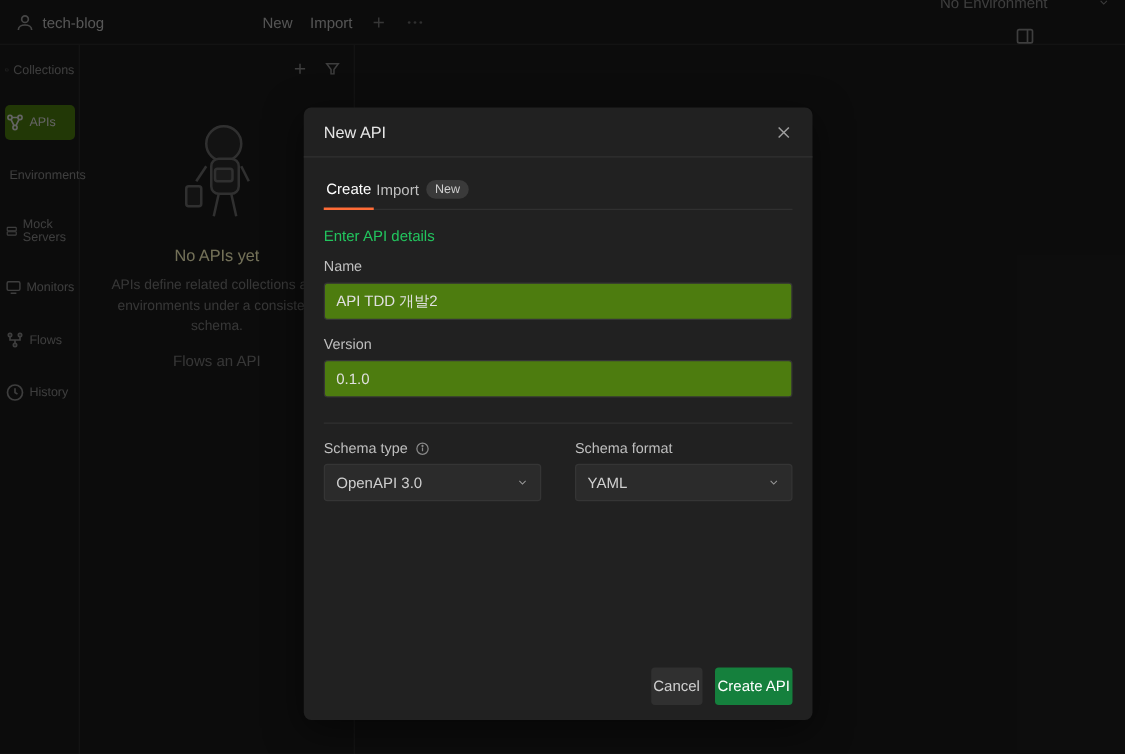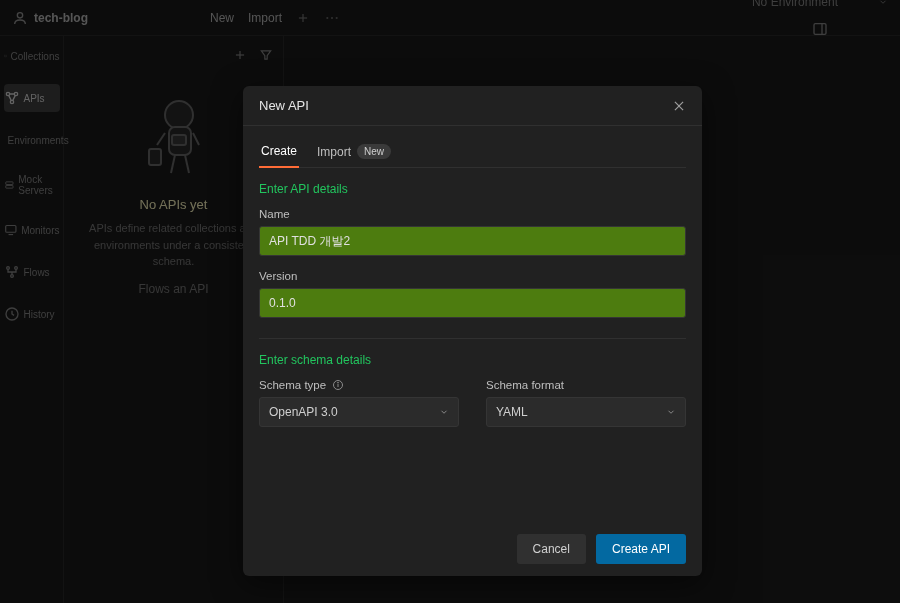--- a/index.html
+++ b/index.html
@@ -15,21 +15,21 @@
   
   .topbar {
     height: 36px;
     display: flex;
     align-items: center;
     padding: 0 12px;
     border-bottom: 1px solid #2a2a2a;
   }
   .workspace {
     display: flex; align-items: center; gap: 6px;
-    color: #bfbfbf; font-weight: 700;
+    color: #bfbfbf; font-weight: 400;
   }
   .center-actions {
     position: absolute; left: 210px; top: 0; height: 36px;
     display: flex; align-items: center; gap: 14px;
   }
   .center-actions span { color: #bcbcbc; cursor: pointer; }
   .plus-circle, .dots {
     color: #6a6a6a; display: inline-flex; align-items: center;
   }
   .right-actions {
@@ -44,21 +44,21 @@
     position: absolute; left: 0; top: 36px; bottom: 0; width: 64px;
     border-right: 1px solid #2a2a2a;
     display: flex; flex-direction: column; align-items: center;
     padding-top: 6px; gap: 14px;
   }
   .rail-item {
     width: 56px; display: flex; align-items: center;
     gap: 4px; padding: 6px 0; border-radius: 4px;
     color: #8a8a8a; font-size: 10px; cursor: pointer;
   }
-  .rail-item.active { background: #404040; color: #dcdcdc; }
+  .rail-item.active { background: #4d7c0f; color: #dcdcdc; }
   .rail-item svg { width: 16px; height: 16px; }
 
   
   .secondcol {
     position: absolute; left: 64px; top: 36px; bottom: 0; width: 220px;
     border-right: 1px solid #2a2a2a;
     padding: 8px 10px;
   }
   .secondcol-tools {
     display: flex; justify-content: flex-end; gap: 12px; color: #8a8a8a;
@@ -75,38 +75,38 @@
   .empty-desc { font-size: 11px; line-height: 1.5; color: #7a7a7a; margin-bottom: 12px; }
   .empty-link { color: #7a7a7a; font-size: 12px; cursor: pointer; }
 
   
   .overlay {
     position: absolute; inset: 0;
     background: rgba(0,0,0,0.55);
   }
   .modal {
     position: absolute; left: 243px; top: 86px;
-    width: 459px; height: 490px;
+    width: 407px; height: 490px;
     background: #212121;
     border-radius: 6px;
     display: flex; flex-direction: column;
     box-shadow: 0 8px 30px rgba(0,0,0,0.5);
   }
   .modal-header {
     display: flex; align-items: center; justify-content: space-between;
     padding: 12px 16px;
     border-bottom: 1px solid #303030;
   }
   .modal-title { color: #e5e5e5; font-size: 13px; font-weight: 500; }
   .close-btn { color: #a0a0a0; cursor: pointer; display: flex; }
 
   .modal-body { padding: 10px 16px 0; flex: 1; overflow: auto; }
 
   .mtabs {
-    display: flex; gap: 16px;
+    display: flex; 
     border-bottom: 1px solid #303030;
     margin-bottom: 14px;
   }
   .mtab {
     padding: 8px 2px; color: #bfbfbf; cursor: pointer;
     display: flex; align-items: center; gap: 6px;
     font-size: 12px;
   }
   .mtab.active { color: #fff; border-bottom: 2px solid #ff6c37; margin-bottom: -1px; }
   .badge {
@@ -135,25 +135,25 @@
     color: #cfcfcf; padding: 7px 9px; border-radius: 3px;
     font-size: 12px; display: flex; justify-content: space-between; align-items: center;
     cursor: pointer;
   }
   .info-icon { width: 12px; height: 12px; }
 
   .modal-footer {
     padding: 12px 16px; display: flex; justify-content: flex-end; gap: 10px;
   }
   .btn {
-    padding: 8px 16px; border-radius: 3px; font-size: 12px; cursor: pointer;
+    padding: 8px 2px; border-radius: 3px; font-size: 12px; cursor: pointer;
     border: none;
   }
   .btn-secondary { background: #303030; color: #d0d0d0; }
-  .btn-primary { background: #0369a1; color: #fff; font-weight: 500; }
+  .btn-primary { background: #15803d; color: #fff; font-weight: 500; }
 
   .chev { width: 10px; height: 10px; }
   .icon16 { width: 16px; height: 16px; }
 </style>
 </head>
 <body>
 
 <div class="topbar">
   <div class="workspace">
     <svg class="icon16" viewBox="0 0 24 24" fill="none" stroke="#9a9a9a" stroke-width="2">
@@ -306,21 +306,20 @@
     <div class="section-title">Enter API details</div>
 
     <div class="form-label">Name</div>
     <input class="text-input" value="API TDD 개발2" style="">
 
     <div class="form-label">Version</div>
     <input class="text-input" value="0.1.0" style="">
 
     <hr class="divider">
 
-    <div class="section-title">Enter schema details</div>
 
     <div class="two-col">
       <div>
         <div class="form-label">
           <span>Schema type</span>
           <svg class="info-icon" viewBox="0 0 24 24" fill="none" stroke="#8a8a8a" stroke-width="2">
               <circle cx="12" cy="12" r="9"></circle>
               <line x1="12" y1="10" x2="12" y2="16"></line>
               <circle cx="12" cy="7.5" r="0.8" fill="#8a8a8a"></circle>
             </svg>

